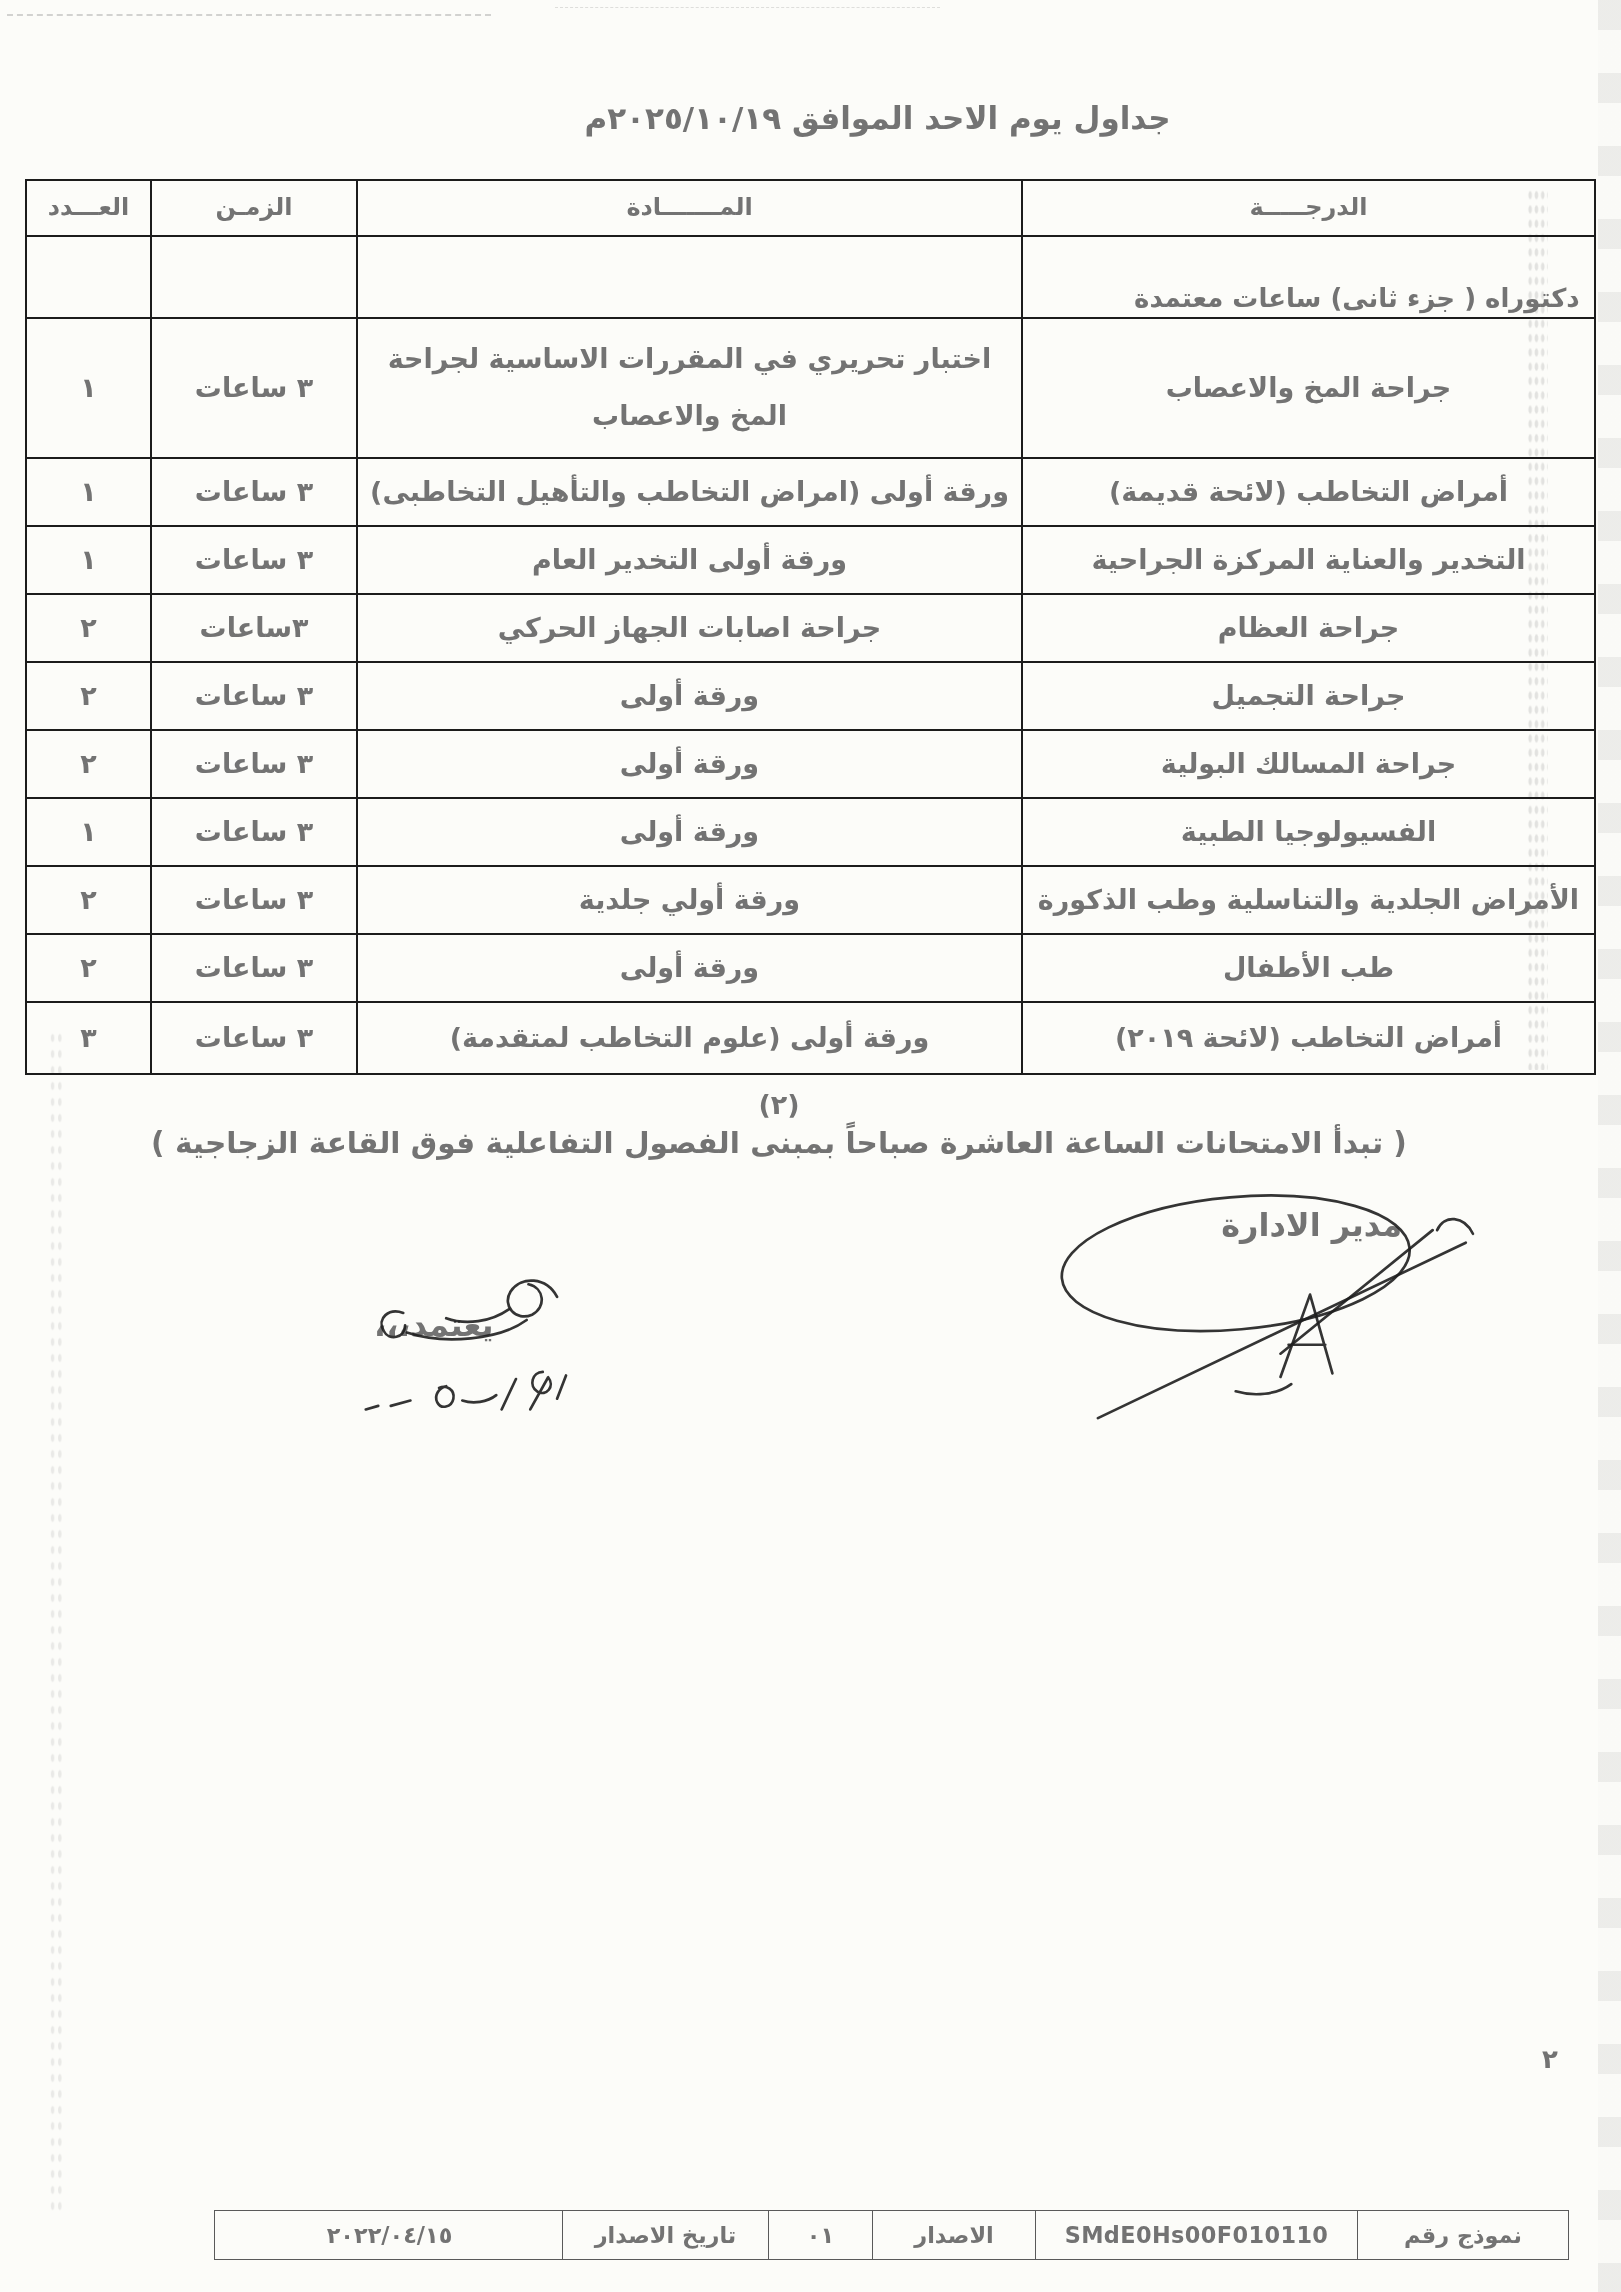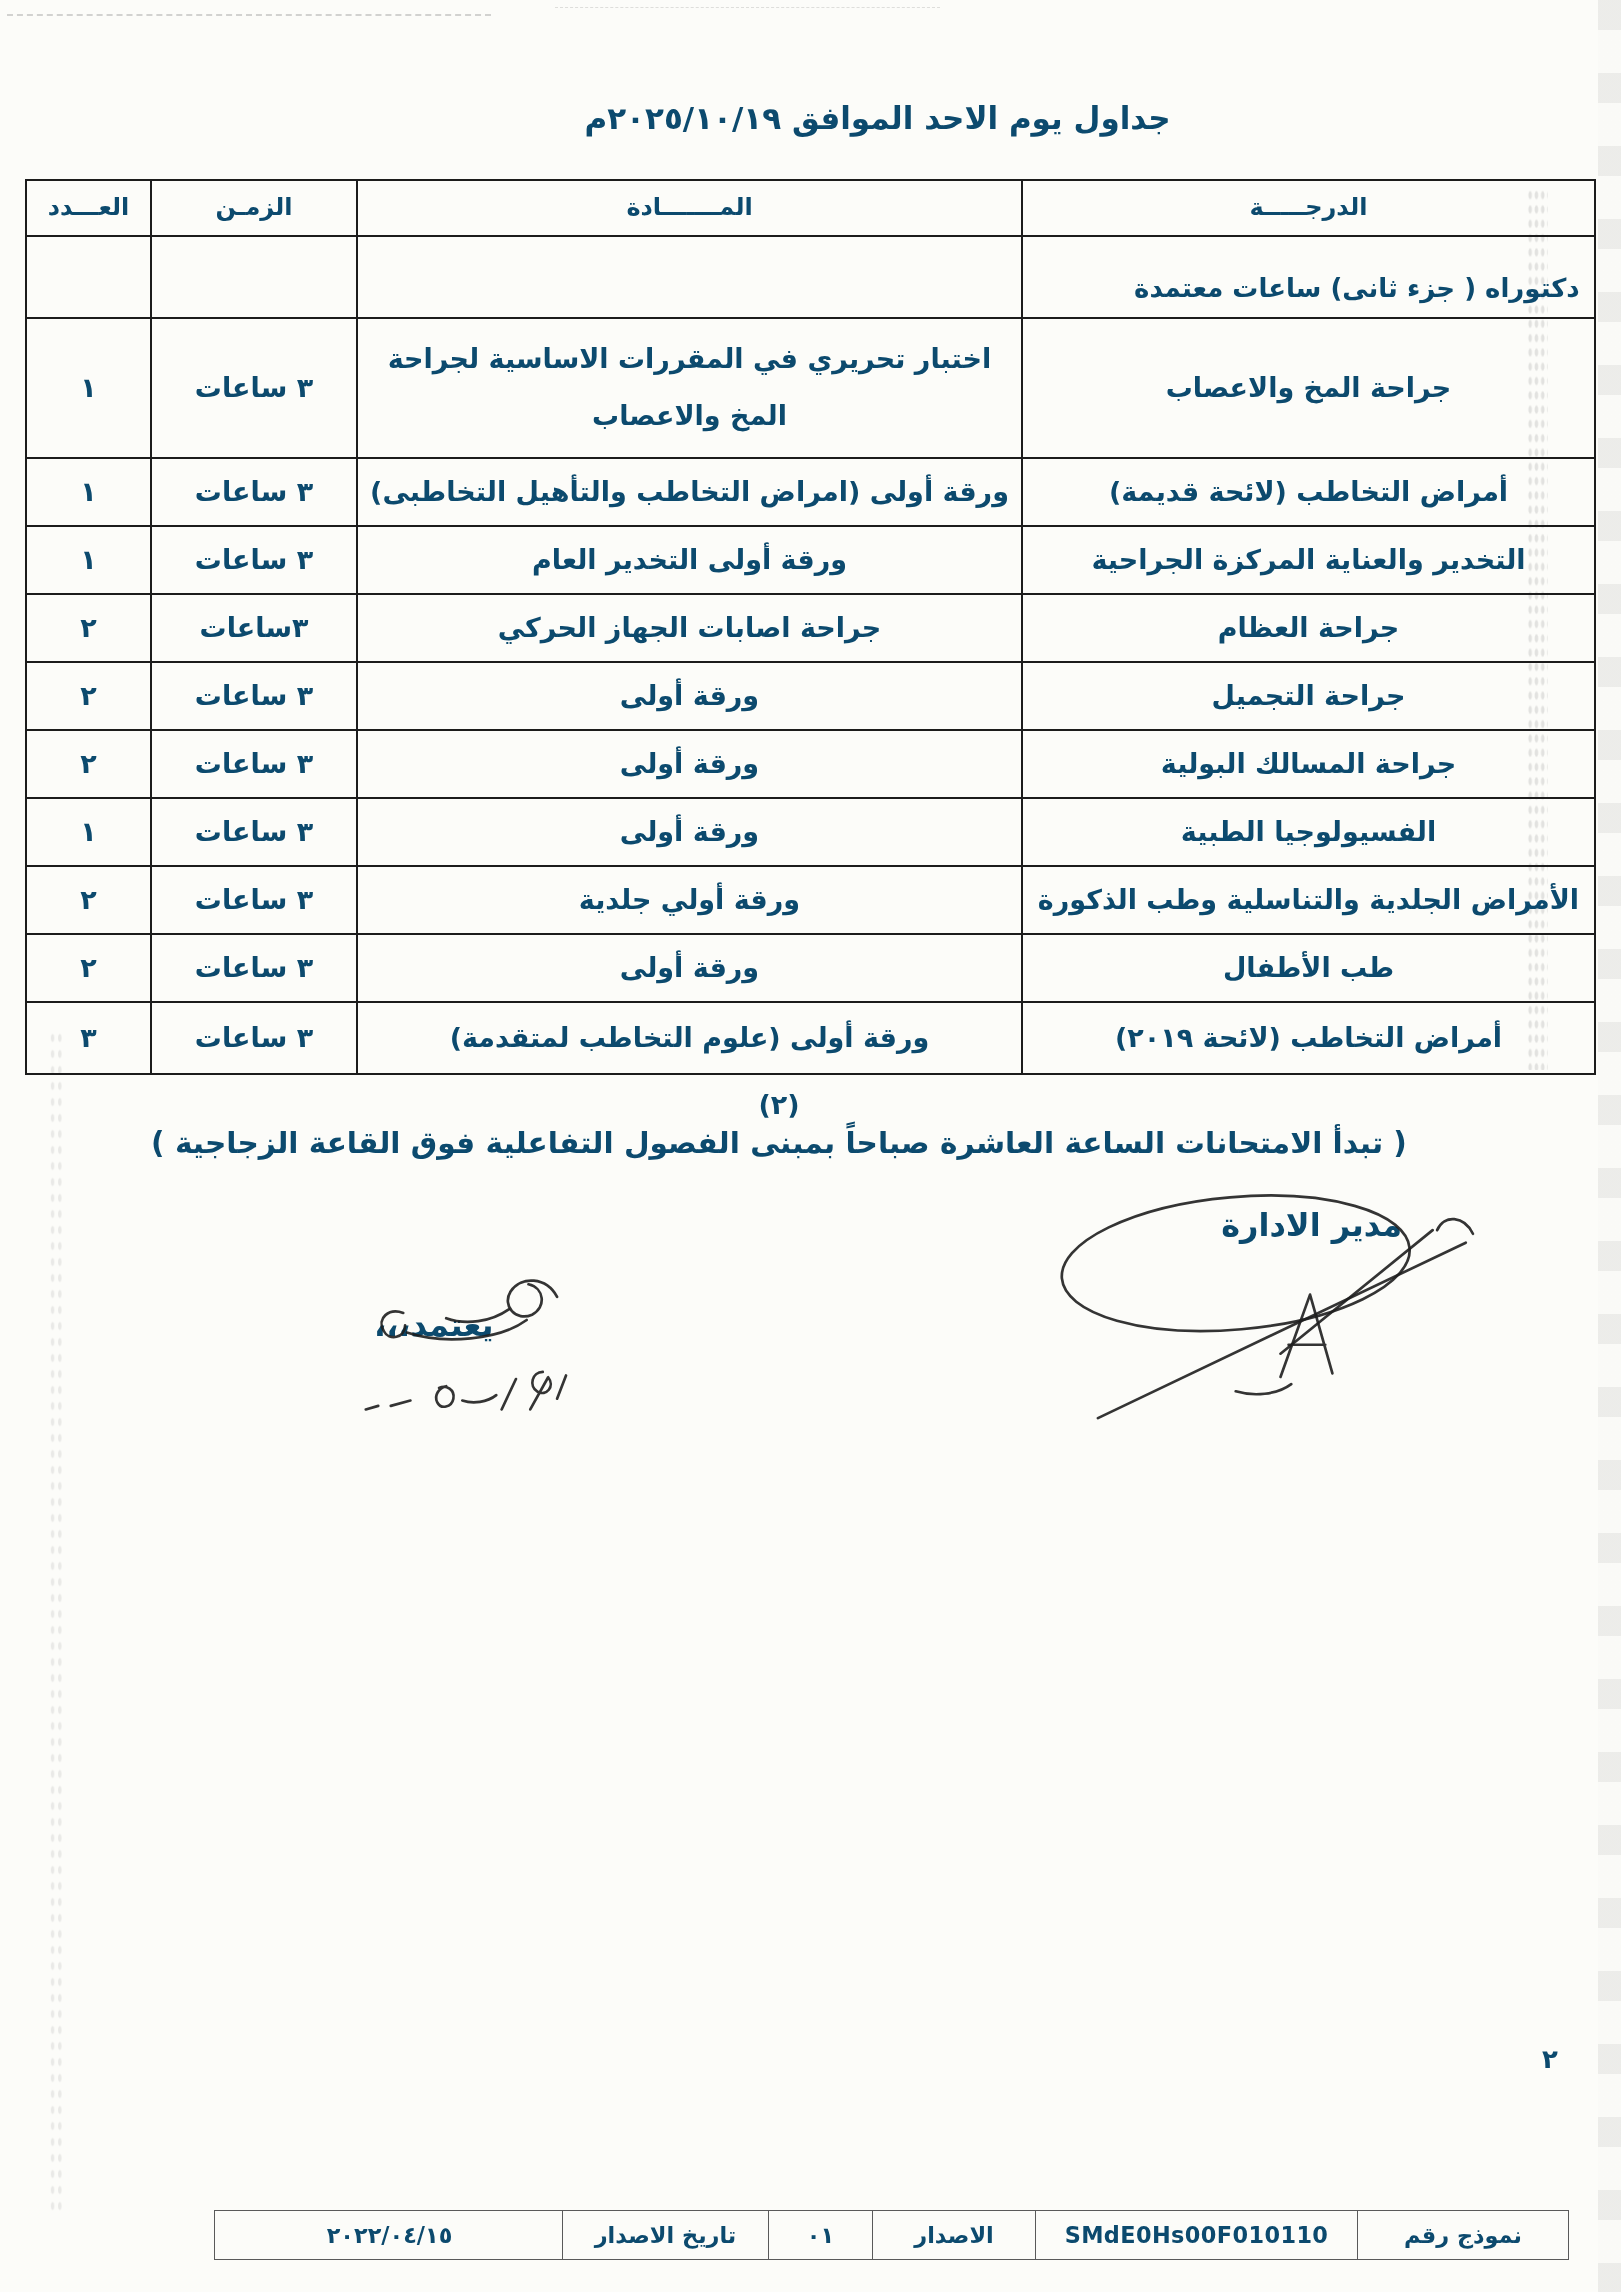--- a/index.html
+++ b/index.html
@@ -1,39 +1,39 @@
 <!DOCTYPE html>
 <html dir="rtl" lang="ar" style="font-size:14.3px"><head>
 <meta charset="utf-8">
 <style>
   * { margin:0; padding:0; box-sizing:border-box; }
   body { background:#e8e8e6; }
   .page {
     position:relative; width:1621px; height:2293px;
-    background:#fcfcf9; color:#0c4a6e; overflow:hidden;
+    background:#fcfcf9; color:#737373; overflow:hidden;
     font-family:"DejaVu Sans", sans-serif; font-weight:700; direction:rtl;
   }
   
   .doc-title {
     position:absolute; top:100px; left:134px; right:0;
     text-align:center; font-size:31px; letter-spacing:0.4px;
   }
   
   table.exam {
     position:absolute; top:179px; right:25px; width:1569px;
     border-collapse:collapse; table-layout:fixed;
   }
   table.exam th, table.exam td {
     border:2.7px solid #1c1c1c; text-align:center; vertical-align:middle;
     font-weight:700; padding:3.6px 9px; line-height:2.1; word-wrap:break-word;
   }
   table.exam th { font-size:24px; height:56px; line-height:1.4; }
   table.exam td { font-size:27px; }
   tr.row-sub { height:82px; }
-  tr.row-sub td.degree { text-align:right; vertical-align:bottom; padding-bottom:11px; padding-right:14.3px; font-size:26px; line-height:1.4; }
+  tr.row-sub td.degree { text-align:right; vertical-align:bottom; padding-bottom:1px; padding-right:14.3px; font-size:26px; line-height:1.4; }
   tr.row-data { height:68px; }
   tr.row-tall { height:140px; }
   tr.row-last { height:72px; }
   
   .note-wrap { position:absolute; top:1089px; left:0; right:63px; text-align:center; }
   .note-number { font-size:27px; }
   .note-text { font-size:29.6px; margin-top:6px; }
   
   .director-title { position:absolute; top:1206px; right:219px; font-size:32px; }
   .approval-label { position:absolute; top:1306px; left:374px; font-size:32px; }

